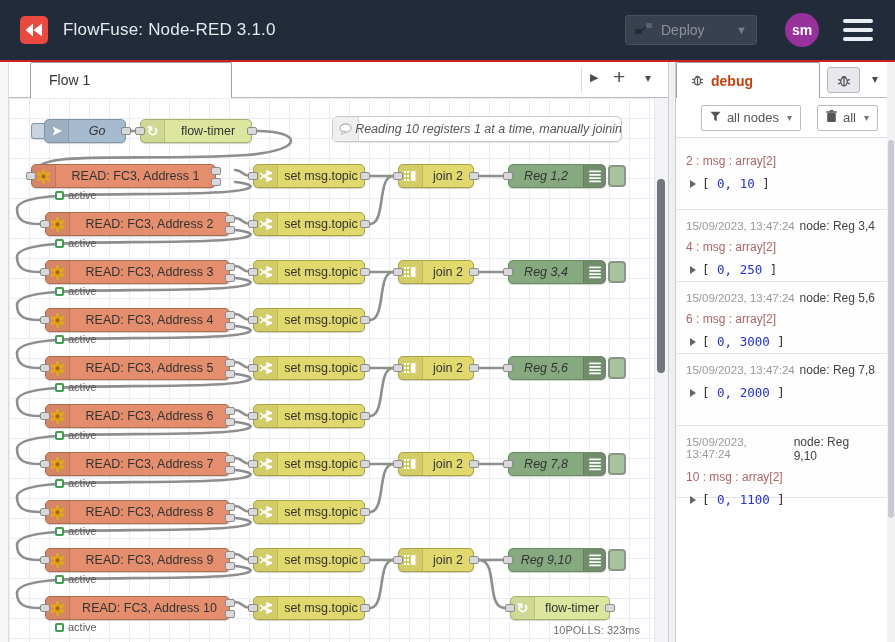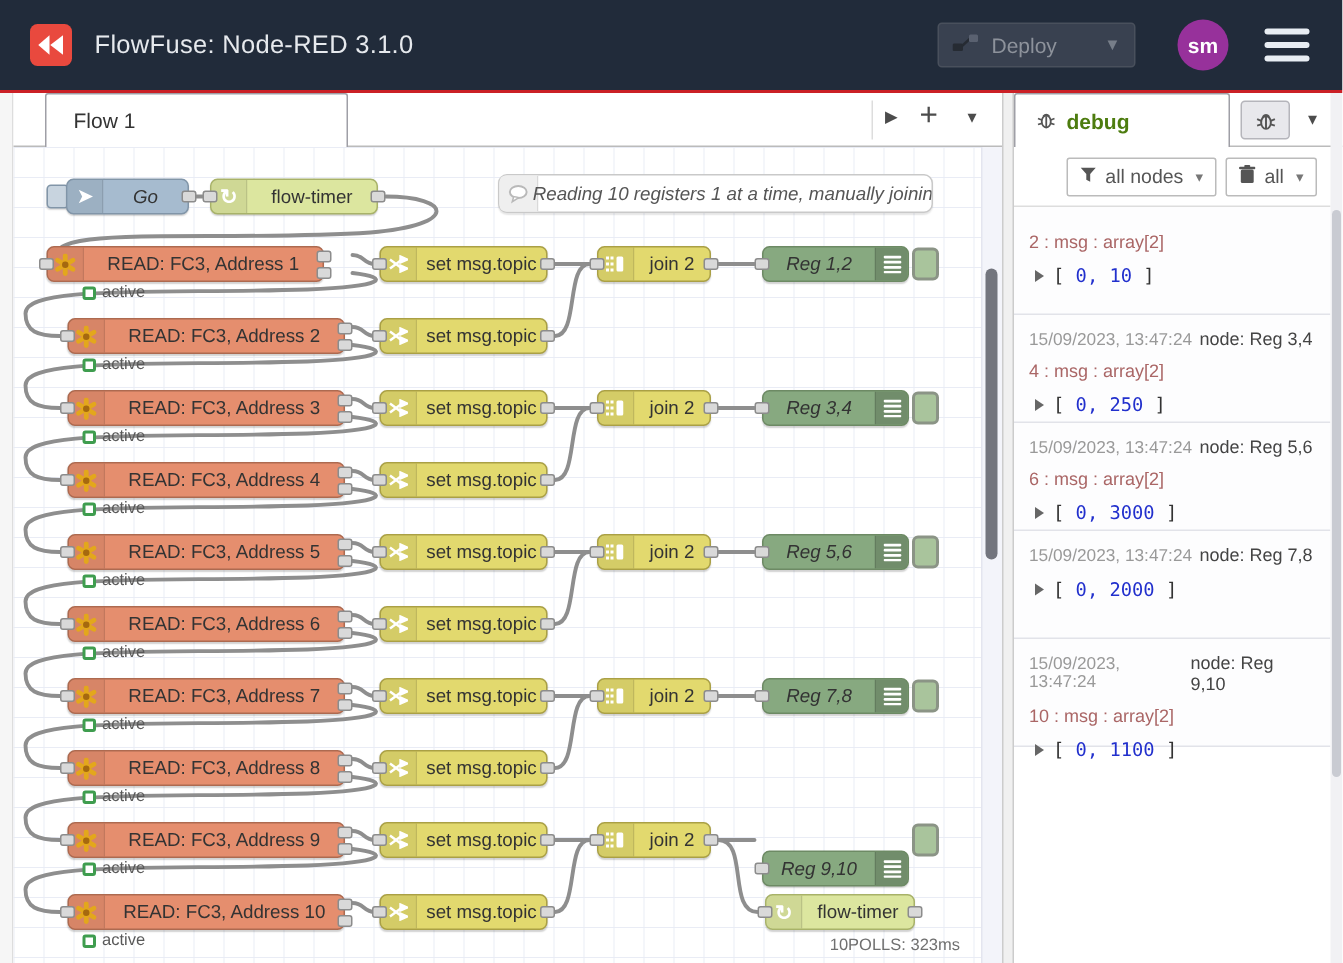--- a/index.html
+++ b/index.html
@@ -33,24 +33,24 @@
     background-size:20px 20px;overflow:hidden}
   .canvas svg.wires{position:absolute;left:0;top:0}
   .cv-track{position:absolute;right:0;top:0;bottom:0;width:14px;background:#f3f4fa;border-left:1px solid #e4e5ef}
   .cv-thumb{position:absolute;right:3px;top:81px;width:8px;height:194px;background:#73757e;border-radius:4px}
 
   .sep{position:absolute;left:668px;top:62px;width:8px;bottom:0;background:#f0f0f0;border-left:1px solid #ccc;border-right:1px solid #ccc}
 
   
   .sidebar{position:absolute;left:676px;top:62px;width:219px;bottom:0;background:#fff}
   .sb-tabs{position:relative;height:36px;border-bottom:1px solid #bbb}
-  .sb-tab{position:absolute;left:0;top:0;width:144px;height:36px;background:#fff;border:1px solid #9f9fa6;border-bottom:none;border-radius:2px 2px 0 0;display:flex;align-items:center;gap:7px;padding-left:14px;font-size:14px;font-weight:bold;color:#4d7c0f}
+  .sb-tab{position:absolute;left:0;top:0;width:144px;height:36px;background:#fff;border:1px solid #9f9fa6;border-bottom:none;border-radius:2px 2px 0 0;display:flex;align-items:center;gap:7px;padding-left:14px;font-size:14px;font-weight:bold;color:#c2410c}
   .sb-bugbtn{position:absolute;left:151px;top:5px;width:33px;height:26px;background:#e8e8ec;border:1px solid #b5b5bb;border-radius:3px;display:grid;place-items:center}
   .sb-caret{position:absolute;left:196px;top:10px;font-size:12px;color:#4c4c4c}
-  .sb-toolbar{height:39px;display:flex;justify-content:flex-end;align-items:center;gap:6px;padding-right:17px}
+  .sb-toolbar{height:39px;display:flex;justify-content:flex-end;align-items:center;gap:16px;padding-right:17px}
   .tb-btn{height:26px;border:1px solid #bbb;border-radius:2px;background:#fff;color:#555;font-size:13px;display:flex;align-items:center;gap:6px;padding:0 8px}
   .tb-btn .bcaret{color:#777;font-size:10px;margin-left:2px}
   .messages{position:absolute;left:0;top:75px;right:8px;bottom:0;border-top:1px solid #ddd;overflow:hidden}
   .msg{padding:9px 12px 10px 10px;border-bottom:1px solid #e2e3e9;background:#fdfdfe;height:72px}
   .msg-top{display:flex;justify-content:space-between;align-items:baseline}
   .msg-time{font-size:11.5px;color:#999}
   .msg-node{font-size:12px;color:#444}
   .msg-meta{margin-top:7px;font-size:12px;color:#aa6666}
   .msg-payload{margin-top:8px;font-family:"DejaVu Sans Mono",monospace;font-size:12.5px;color:#333;white-space:pre;display:flex;align-items:center}
   .pcaret{display:inline-block;width:0;height:0;border-left:6px solid #666;border-top:4px solid transparent;border-bottom:4px solid transparent;margin:0 6px 0 4px}
@@ -660,21 +660,21 @@
               <rect x="0" y="9" width="2" height="2"></rect>
               <rect x="3" y="9" width="2" height="2"></rect>
               <rect x="7" y="1" width="4.5" height="10" rx="1"></rect>
             </g>
           </svg>
         </div>
         <div class="nlabel pl">join 2</div>
         <div class="port" style="left: -6px; top: 7px;"></div>
         <div class="port" style="right: -6px; top: 7px;"></div>
       </div>
-      <div class="fnode" style="left: 499px; top: 469px; width: 98px; background: rgb(135, 169, 128); border-color: rgb(109, 138, 100);">
+      <div class="fnode" style="left: 499px; top: 450px; width: 98px; background: rgb(135, 169, 128); border-color: rgb(109, 138, 100);">
         <div class="icon-rg right">
           <svg width="12" height="13" viewBox="0 0 12 13">
             <g fill="#fff">
               <rect y="0.5" width="12" height="1.8" rx="0.9"></rect>
               <rect y="3.9" width="12" height="1.8" rx="0.9"></rect>
               <rect y="7.3" width="12" height="1.8" rx="0.9"></rect>
               <rect y="10.6" width="12" height="1.6" rx="0.8"></rect>
             </g>
           </svg>
         </div>

